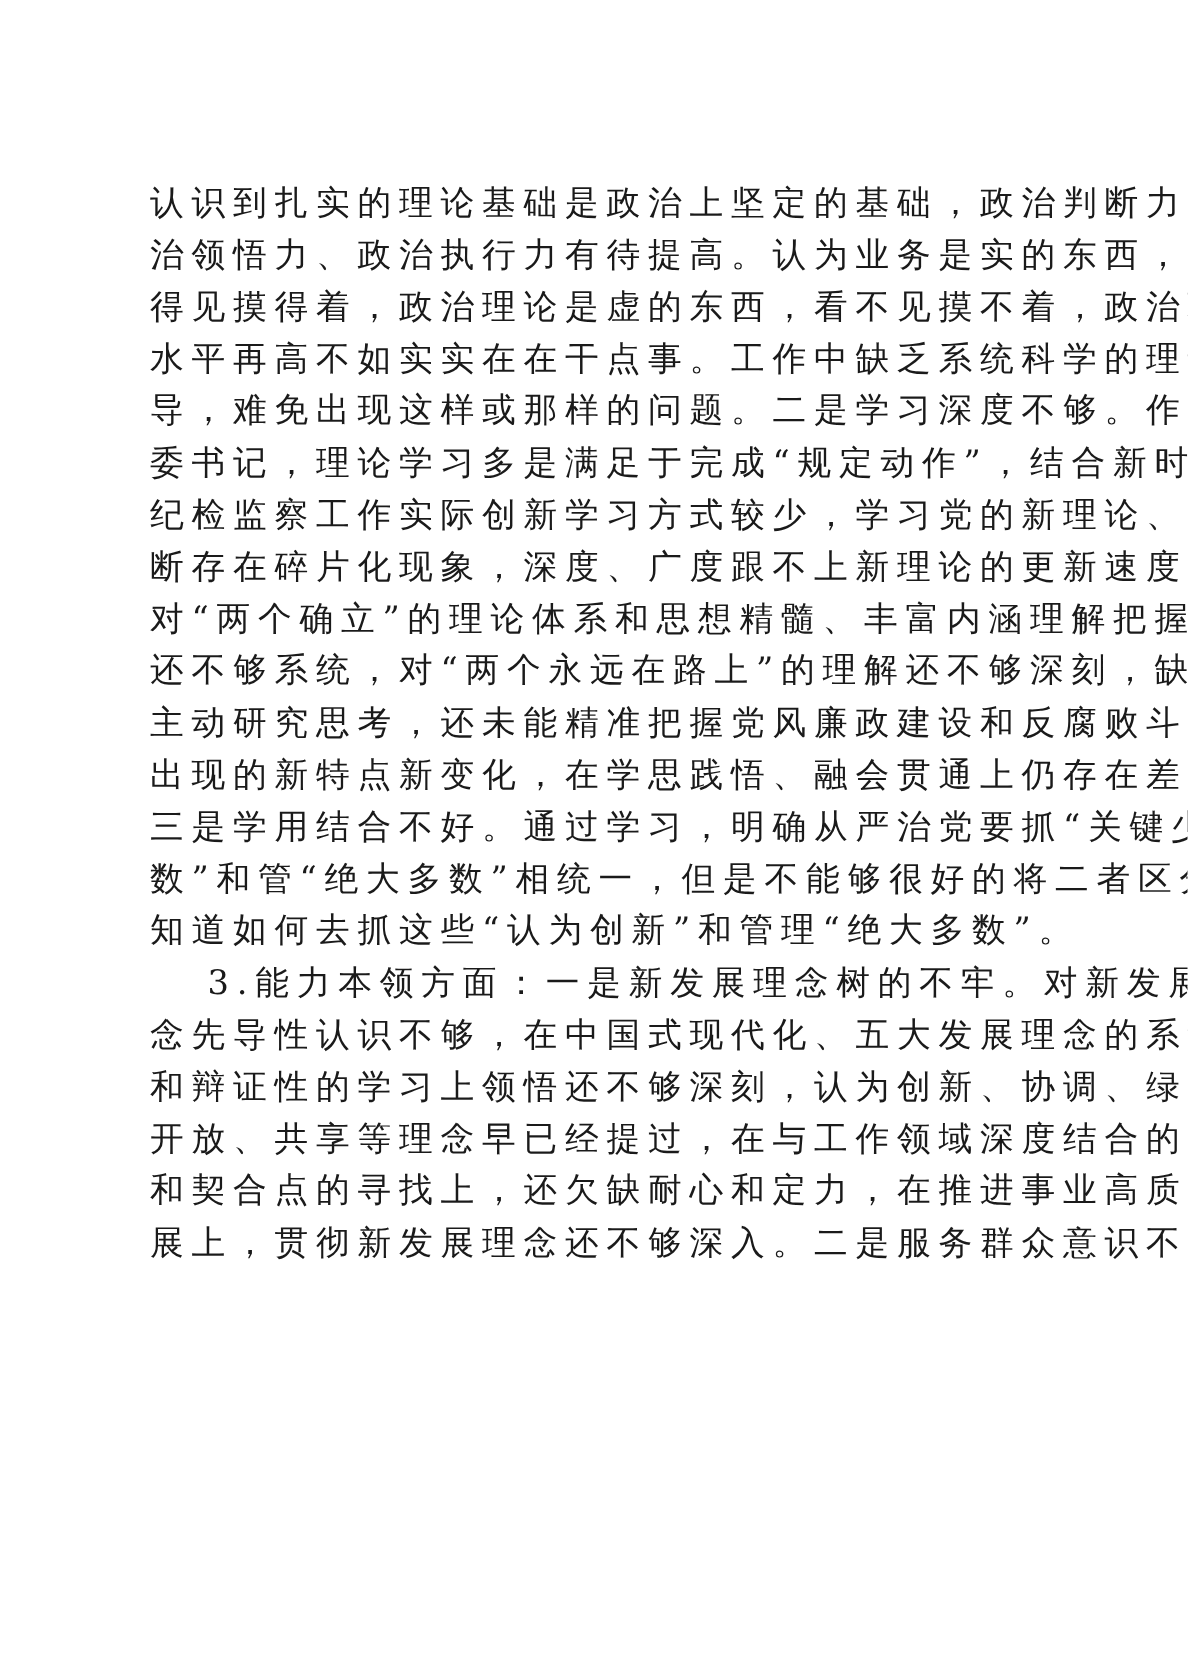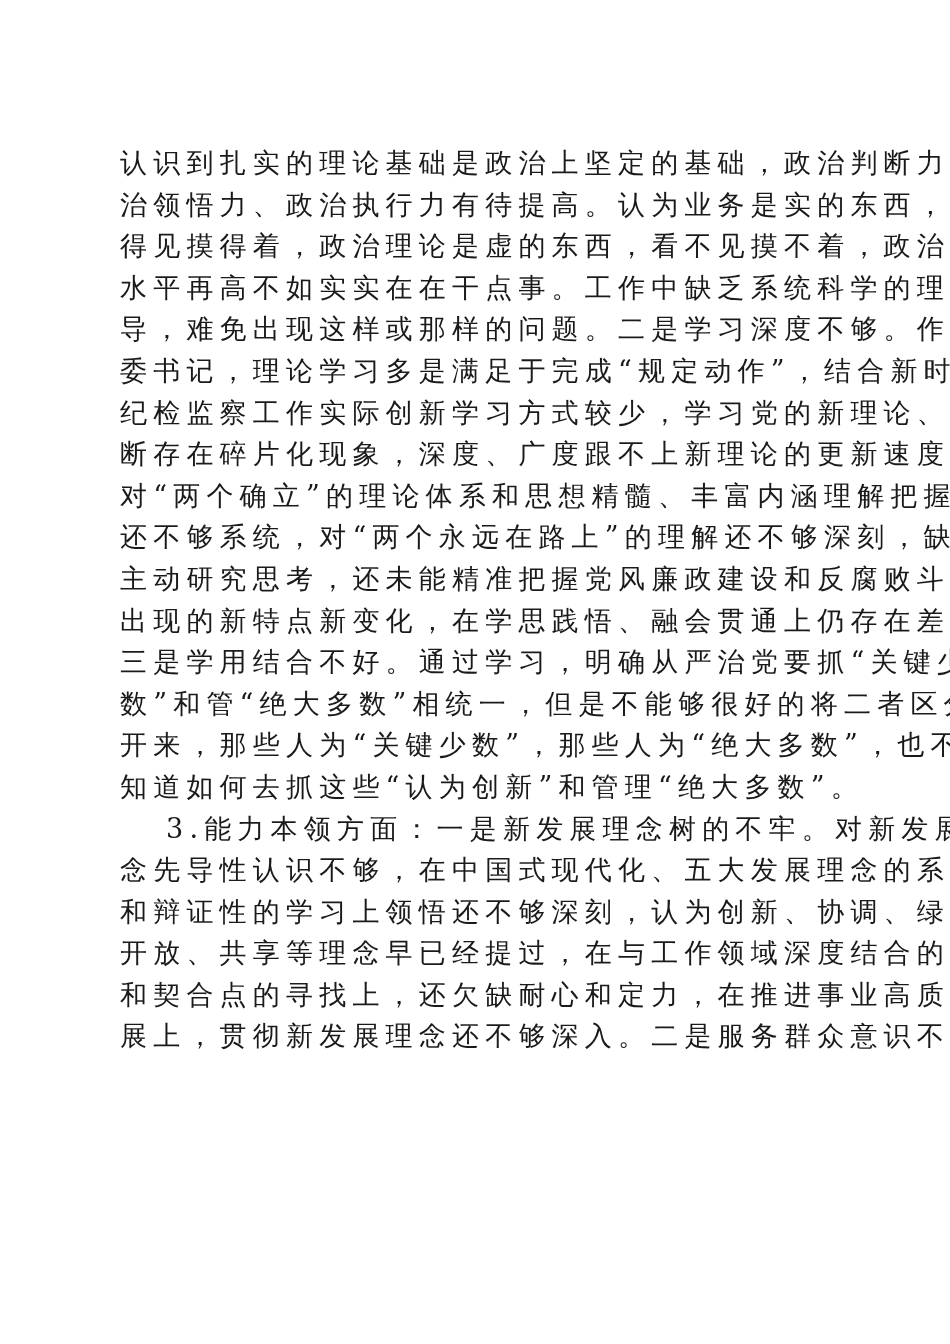--- a/index.html
+++ b/index.html
@@ -32,21 +32,20 @@
   <div class="line">导，难免出现这样或那样的问题。二是学习深度不够。作为纪</div>
   <div class="line">委书记，理论学习多是满足于完成“规定动作”，结合新时期</div>
   <div class="line">纪检监察工作实际创新学习方式较少，学习党的新理论、新论</div>
   <div class="line">断存在碎片化现象，深度、广度跟不上新理论的更新速度；</div>
   <div class="line">对“两个确立”的理论体系和思想精髓、丰富内涵理解把握得</div>
   <div class="line">还不够系统，对“两个永远在路上”的理解还不够深刻，缺乏</div>
   <div class="line">主动研究思考，还未能精准把握党风廉政建设和反腐败斗争中</div>
   <div class="line">出现的新特点新变化，在学思践悟、融会贯通上仍存在差距。</div>
   <div class="line">三是学用结合不好。通过学习，明确从严治党要抓“关键少</div>
   <div class="line">数”和管“绝大多数”相统一，但是不能够很好的将二者区分</div>
-  <div class="line">开来，那些人为“关键少数”，那些人为“绝大多数”，也不</div>
   <div class="line">知道如何去抓这些“认为创新”和管理“绝大多数”。</div>
   <div class="line indent">3.能力本领方面：一是新发展理念树的不牢。对新发展理</div>
   <div class="line">念先导性认识不够，在中国式现代化、五大发展理念的系统性</div>
   <div class="line">和辩证性的学习上领悟还不够深刻，认为创新、协调、绿色、</div>
   <div class="line">开放、共享等理念早已经提过，在与工作领域深度结合的空间</div>
   <div class="line">和契合点的寻找上，还欠缺耐心和定力，在推进事业高质量发</div>
   <div class="line">展上，贯彻新发展理念还不够深入。二是服务群众意识不够强。</div>
 </div>
 
 </body></html>

